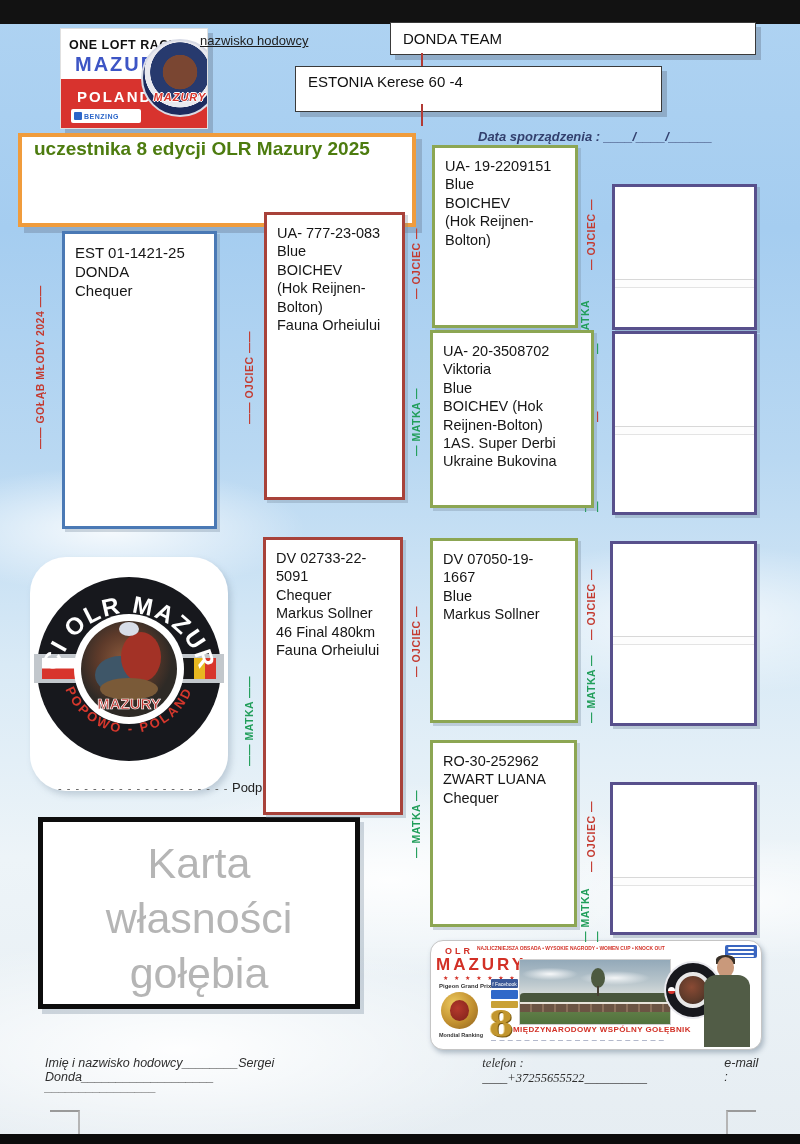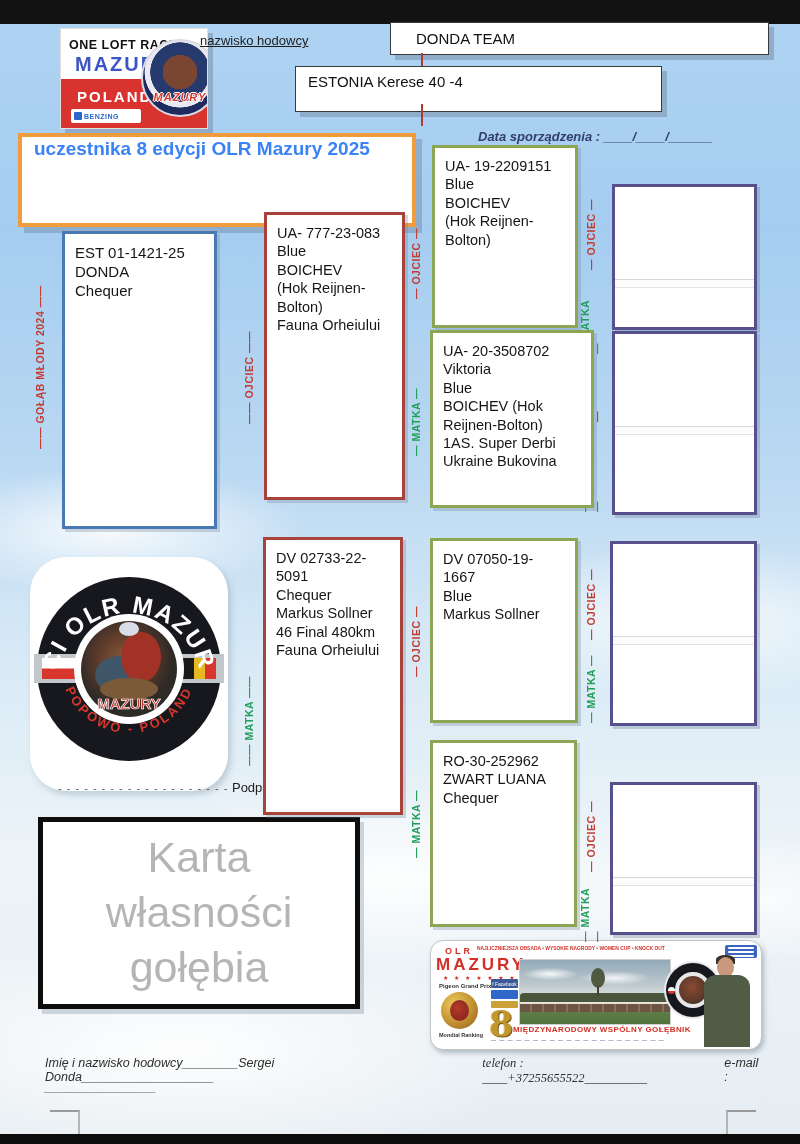--- a/index.html
+++ b/index.html
@@ -28,31 +28,31 @@
     display:flex;align-items:center;gap:2px;padding:0 3px;}
   .bz-sq{width:8px;height:8px;background:#2b66c9;border-radius:1px;}
   .benzing-chip span.bz-t{font-size:7px;font-weight:bold;color:#2b66c9;letter-spacing:.5px;}
   .logo-badge{position:absolute;left:80px;top:10px;width:74px;height:74px;border-radius:50%;
     background:radial-gradient(circle at 50% 42%, #7a4632 0 30%, #273a6e 31% 52%, #e9e9ef 53% 62%, #1d2b5e 63%);
     border:2px solid #d8dbe6;}
   .badge-text{position:absolute;left:4px;top:50px;width:66px;text-align:center;font-size:11px;font-weight:bold;
     font-style:italic;color:#d8352c;text-shadow:-1px 0 #fff,1px 0 #fff,0 -1px #fff,0 1px #fff;letter-spacing:1px;}
   .breeder-label{left:200px;top:33px;font-size:13px;color:#1d1d1d;text-decoration:underline;}
   .team-box{left:390px;top:22px;width:352px;height:31px;background:#fff;border:1.5px solid #3a3a3a;
-    box-shadow:5px 5px 0 rgba(115,135,160,.5);display:flex;align-items:center;padding-left:25px;font-size:15px;color:#111;}
+    box-shadow:5px 5px 0 rgba(115,135,160,.5);display:flex;align-items:center;padding-left:12px;font-size:15px;color:#111;}
   .loft-box{left:295px;top:66px;width:353px;height:38px;background:#fff;border:1.5px solid #3a3a3a;
     box-shadow:5px 5px 0 rgba(115,135,160,.5);display:flex;align-items:flex-start;padding:6px 0 0 12px;font-size:15px;color:#111;}
   .conn{width:2px;background:#b23b35;}
   .conn1{left:421px;top:53px;height:13px;}
   .conn2{left:421px;top:104px;height:22px;}
 
   .title-box{left:18px;top:133px;width:390px;height:86px;background:#fff;border:4px solid #f09c3c;
     box-shadow:6px 6px 0 rgba(115,135,160,.45);}
   .title-main{margin-top:4px;text-align:center;font-size:34px;font-weight:bold;color:#5c2da0;}
-  .title-sub{margin-left:12px;margin-top:1px;font-size:19px;font-weight:bold;color:#3b82f6;}
+  .title-sub{margin-left:12px;margin-top:1px;font-size:19px;font-weight:bold;color:#4d7c0f;}
   .date-line{left:478px;top:129px;font-size:13px;font-weight:bold;font-style:italic;color:#33406e;z-index:0;}
 
   
   .ped{background:#fff;white-space:pre-line;font-size:14.5px;line-height:1.27;color:#161616;
     padding:9px 10px;box-shadow:3px 3px 0 rgba(110,128,148,.3);box-sizing:border-box;z-index:2;}
   .b-blue{border:3px solid #4a79b5;font-size:15px;}
   .b-red{border:3px solid #a8423a;}
   .b-green{border:3px solid #8ca653;}
   .pbox{background:#fff;border:3px solid #58508c;box-shadow:3px 3px 0 rgba(110,128,148,.35);box-sizing:border-box;z-index:2;}
   .pdiv{position:absolute;left:0;width:100%;height:7px;border-top:1px solid #d8d8d8;border-bottom:1px solid #e4e4e4;background:#fdfdfd;}
@@ -63,21 +63,21 @@
   .red{color:#c43a30;} .green{color:#219e5a;}
 
   
   .fci-card{left:30px;top:557px;width:198px;height:234px;background:#fff;border-radius:36px;
     box-shadow:3px 4px 6px rgba(120,140,160,.35);}
   .sig{left:58px;top:780px;font-size:13px;color:#222;}
   .sig .dots{letter-spacing:1px;color:#555;font-size:11px;}
 
   .karta{left:38px;top:817px;width:322px;height:192px;background:#fff;border:5px solid #0d0d0d;
     box-shadow:4px 5px 0 rgba(110,128,148,.3);box-sizing:border-box;white-space:pre-line;
-    text-align:center;font-size:43px;color:#b5b5b5;line-height:1.28;padding-top:8px;}
+    text-align:center;font-size:43px;color:#b5b5b5;line-height:1.28;padding-top:14px;}
 
   
   .banner{left:430px;top:940px;width:330px;height:108px;background:#fff;border:1px solid #c5c5c5;border-radius:13px;
     box-shadow:2px 3px 5px rgba(100,120,140,.45);overflow:hidden;}
   .bn-top{position:absolute;left:46px;top:5px;width:230px;font-size:6px;color:#d23026;white-space:nowrap;overflow:hidden;font-weight:bold;transform:scale(.82);transform-origin:left top;}
   .bn-chip{position:absolute;right:4px;top:4px;width:32px;height:13px;background:#3a66c0;border-radius:2px;}
   .bn-chip i{display:block;height:2px;background:#fff;margin:2px 3px 0 3px;border-radius:1px;}
   .bn-olr{position:absolute;left:14px;top:5px;font-size:9px;font-weight:bold;color:#d23026;letter-spacing:3px;}
   .bn-mazury{position:absolute;left:5px;top:14px;font-size:17px;font-weight:bold;color:#d23026;letter-spacing:3px;}
   .bn-stars{position:absolute;left:12px;top:33px;font-size:6px;color:#d23026;letter-spacing:2px;}
@@ -145,21 +145,21 @@
     <div class="logo-badge">
       <span class="badge-text">MAZURY</span>
     </div>
   </div>
 
   <div class="abs breeder-label">nazwisko hodowcy</div>
   <div class="abs team-box">
     <span>DONDA TEAM</span>
   </div>
   <div class="abs loft-box">
-    <span>ESTONIA Kerese 40 -4</span>
+    <span>ESTONIA Kerese 60 -4</span>
   </div>
   <div class="abs conn conn1"></div>
   <div class="abs conn conn2"></div>
 
   <div class="abs title-box">
     <div class="title-sub">uczestnika 8 edycji OLR Mazury 2025</div>
   </div>
   <div class="abs date-line">Data sporządzenia : ____/____/______</div>
 
   <div class="abs ped b-blue" style="left:62px;top:231px;width:155px;height:298px;">EST 01-1421-25

